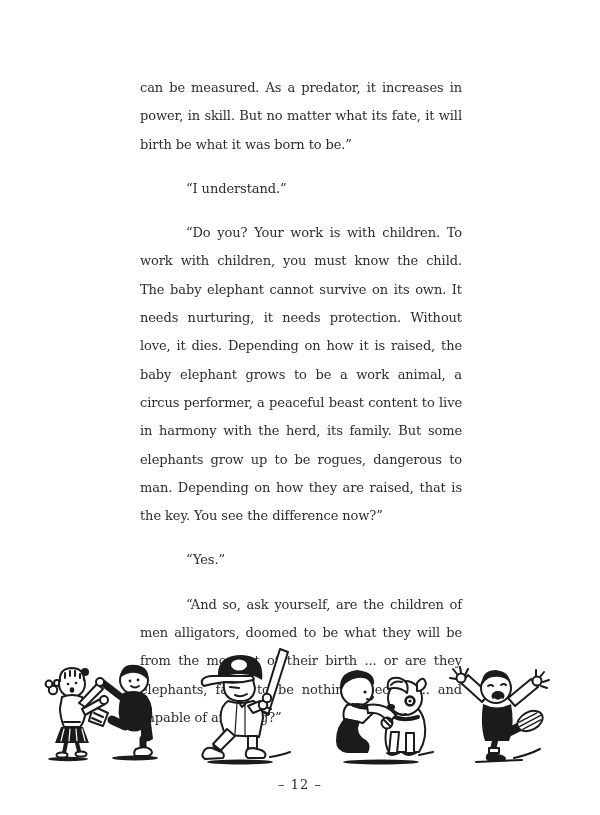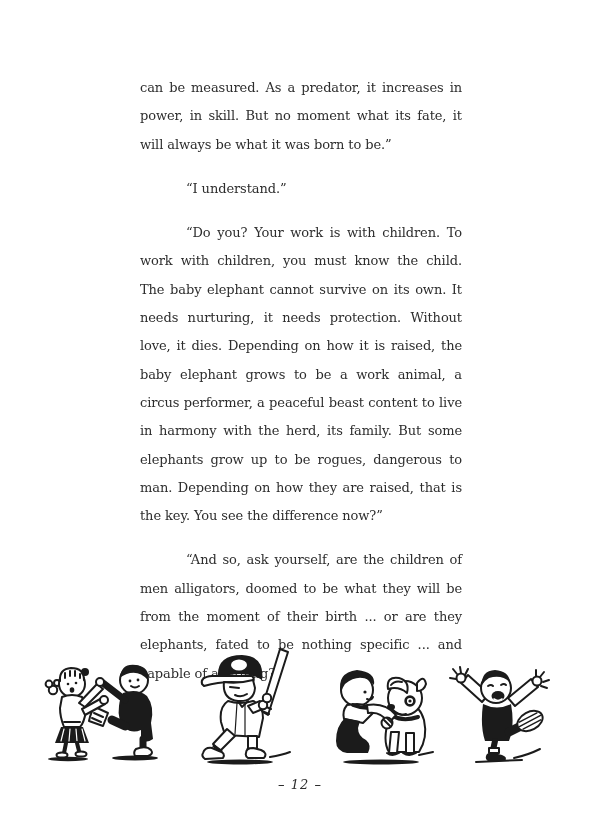--- a/index.html
+++ b/index.html
@@ -15,32 +15,33 @@
   }
   .text-block p{margin:0;padding:0;}
   .text-block p.indent{text-indent:46px;margin-top:16px;}
   .illustration{position:absolute;}
   .ill-1{left:36px;top:650px;width:134px;height:118px;}
   .ill-2{left:190px;top:643px;width:112px;height:128px;}
   .ill-3{left:323px;top:646px;width:112px;height:126px;}
   .ill-4{left:448px;top:648px;width:104px;height:122px;}
   .page-number{
     position:absolute;left:0;right:0;top:777px;text-align:center;
-    font-size:13px;color:#2d2d2d;letter-spacing:1px;font-style:italic;
+    font-size:13px;color:#2d2d2d;letter-spacing:1px;
   }
 </style>
 </head>
 <body>
 
 <div class="page">
 
   <div class="text-block">
-    <p>can be measured. As a predator, it increases in power, in skill. But no moment what its fate, it will always be what it was born to be.”</p>
+    <p>can be measured. As a predator, it increases in power, in skill. But no matter what its fate, it will birth be what it was born to be.”</p>
     <p class="indent">“I understand.”</p>
     <p class="indent">“Do you? Your work is with children. To work with children, you must know the child. The baby elephant cannot survive on its own. It needs nurturing, it needs protection. Without love, it dies. Depending on how it is raised, the baby elephant grows to be a work animal, a circus performer, a peaceful beast content to live in harmony with the herd, its family. But some elephants grow up to be rogues, dangerous to man. Depending on how they are raised, that is the key. You see the difference now?”</p>
+    <p class="indent">“Yes.”</p>
     <p class="indent">“And so, ask yourself, are the children of men alligators, doomed to be what they will be from the moment of their birth ... or are they elephants, fated to be nothing specific ... and capable of anything?”</p>
   </div>
 
   <svg class="illustration ill-1" viewBox="0 0 134 118" role="img" aria-label="girl and boy dancing together">
     <g stroke="#1b1b1b" stroke-width="2" fill="none" stroke-linecap="round" stroke-linejoin="round">
       <ellipse cx="32" cy="109" rx="20" ry="2.2" fill="#1b1b1b" stroke="none"></ellipse>
       <ellipse cx="99" cy="108" rx="23" ry="2.6" fill="#1b1b1b" stroke="none"></ellipse>
 
       <circle cx="98" cy="30" r="14" fill="#fff"></circle>
       <path d="M84,28 Q85,13 100,15 Q114,17 112,30 Q104,21 94,23 Q87,25 84,28 Z" fill="#1b1b1b" stroke="none"></path>

